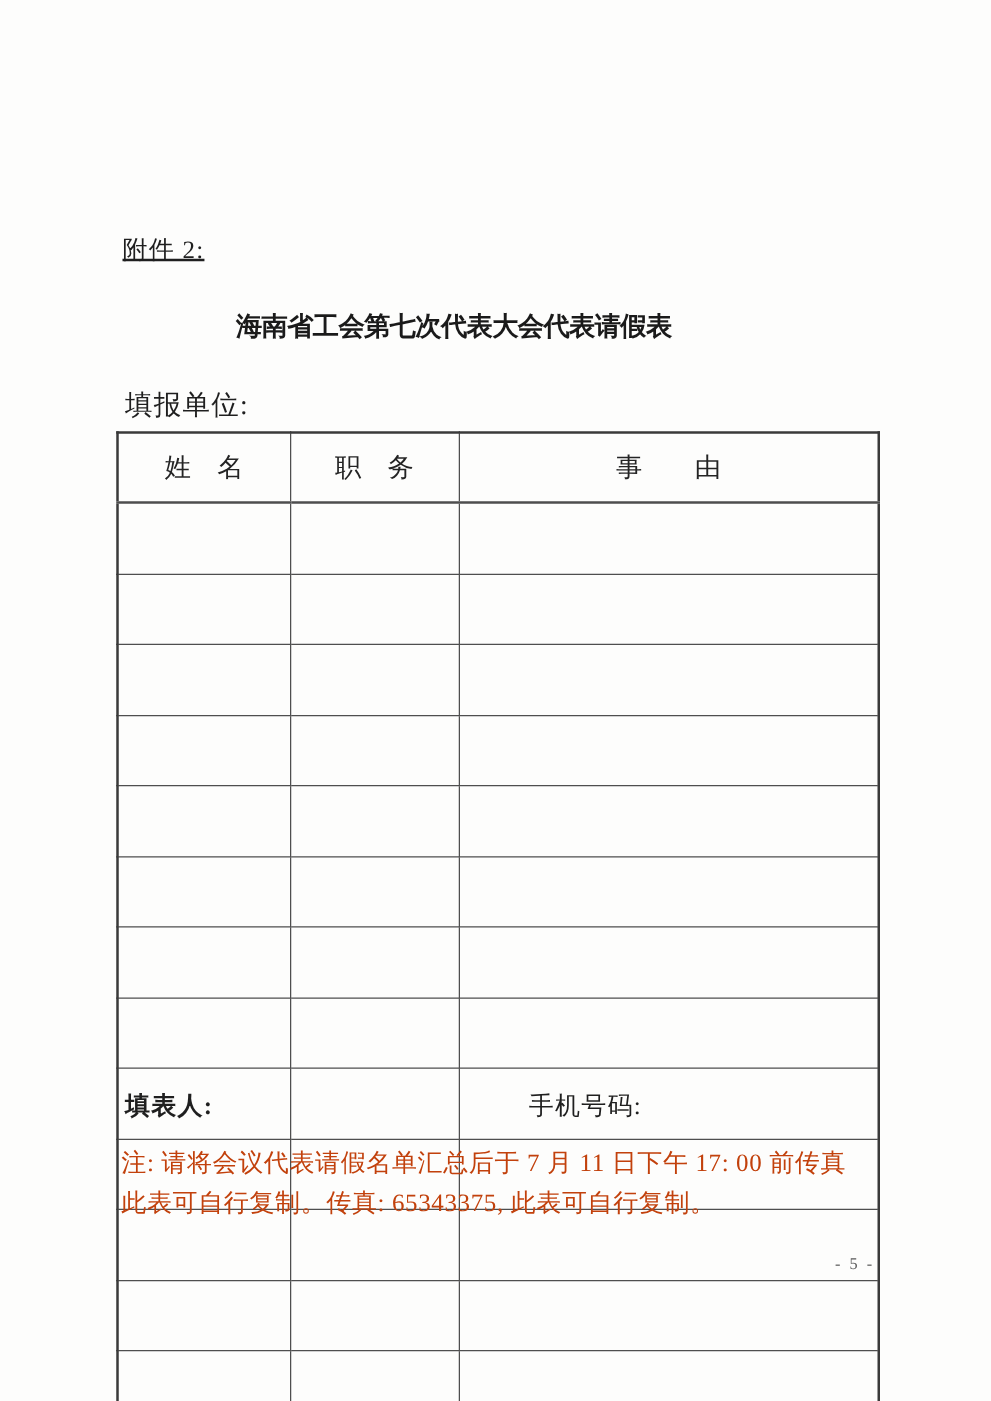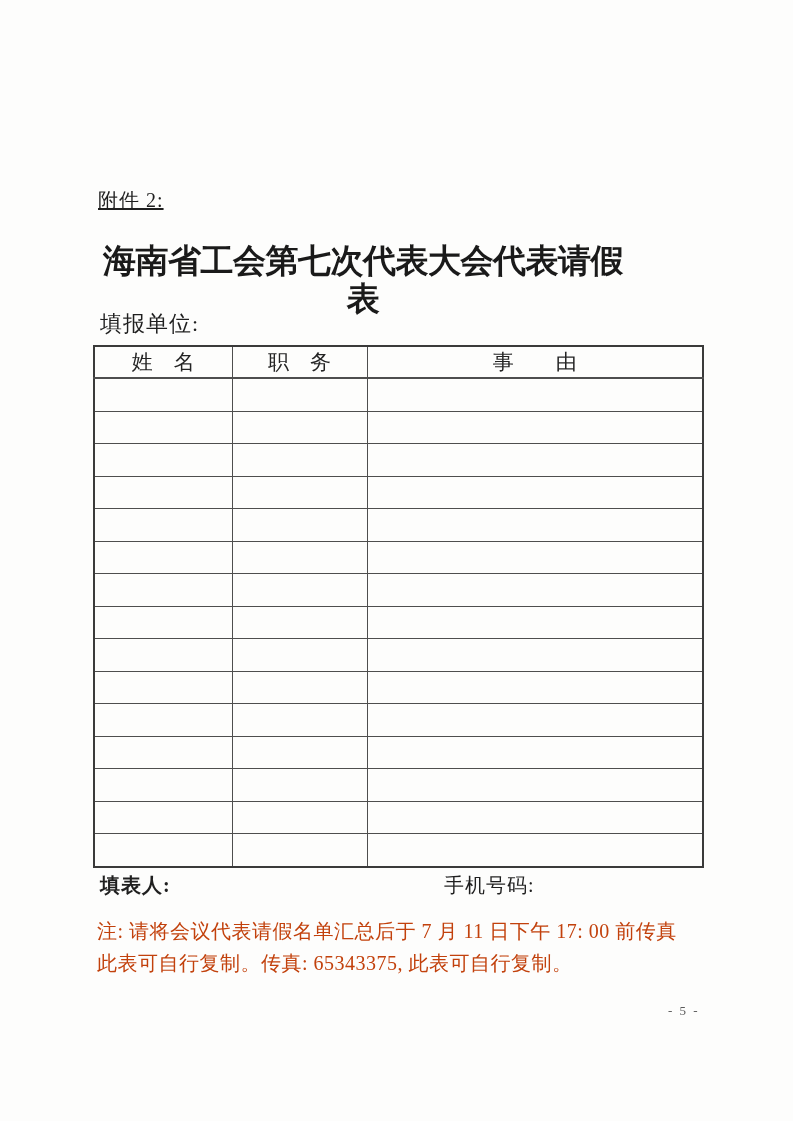--- a/index.html
+++ b/index.html
@@ -16,53 +16,53 @@
     background: #fdfdfc;
     overflow: hidden;
   }
   .attachment-label {
     position: absolute; left: 98px; top: 186px;
     font-size: 20px; line-height: 28px; letter-spacing: 1px; text-decoration: underline;
   }
   .doc-title {
     position: absolute; left: 93px; top: 242px; width: 540px;
     text-align: center;
-    font-size: 33px; font-weight: 700; letter-spacing: -0.5px;
+    font-size: 21px; font-weight: 700; letter-spacing: -0.5px;
     line-height: 38px; color: #1a1a1a;
   }
   .form-unit-label {
     position: absolute; left: 100px; top: 312px;
     font-size: 22px; line-height: 24px; letter-spacing: 1px;
   }
   table.leave-table {
     position: absolute; left: 93px; top: 345px;
     width: 609px;
     border-collapse: collapse; table-layout: fixed;
     border: 2px solid #3a3a3a;
     background: transparent;
   }
   table.leave-table th, table.leave-table td {
     border: 1px solid #4e4e4e;
-    padding: 0; margin: 0;
+    padding: 12px; margin: 0;
     overflow: hidden;
   }
   table.leave-table thead th {
     height: 30px;
     font-size: 21px; font-weight: 400;
     text-align: center; vertical-align: middle;
     border-bottom-width: 2px;
     color: #242424;
   }
   table.leave-table tbody td { height: 31.5px; }
   .footer-line {
     position: absolute; left: 0; top: 871px; width: 793px;
     font-size: 20px; line-height: 28px;
   }
   .filler-label { position: absolute; left: 100px; top: 0; letter-spacing: 1px; font-weight: bold; }
-  .phone-label  { position: absolute; left: 444px; top: 0; letter-spacing: 1px; }
+  .phone-label  { position: absolute; left: 423px; top: 0; letter-spacing: 1px; }
   .note-block {
     position: absolute; left: 97px; top: 915px; width: 615px;
     font-size: 20px; line-height: 32px; letter-spacing: 0.5px;
     color: #c2410c;
   }
   .page-number {
     position: absolute; left: 668px; top: 1003px;
     font-size: 13px; color: #5a5a5a; letter-spacing: 2px;
   }
 </style>

